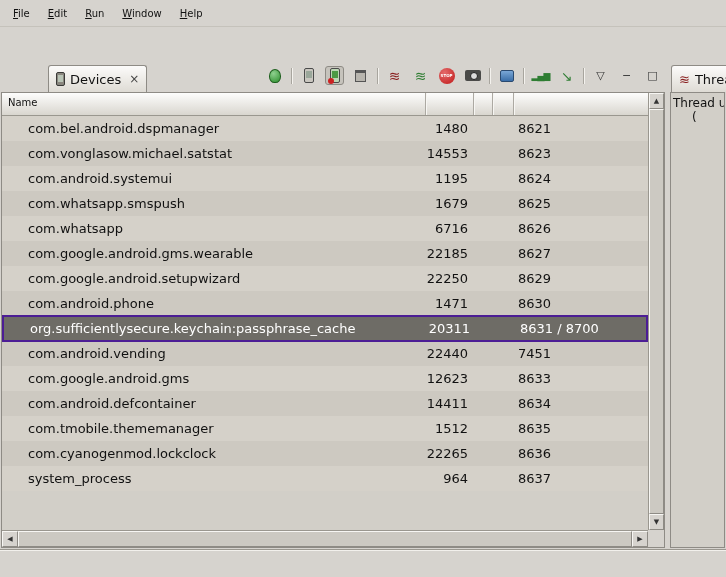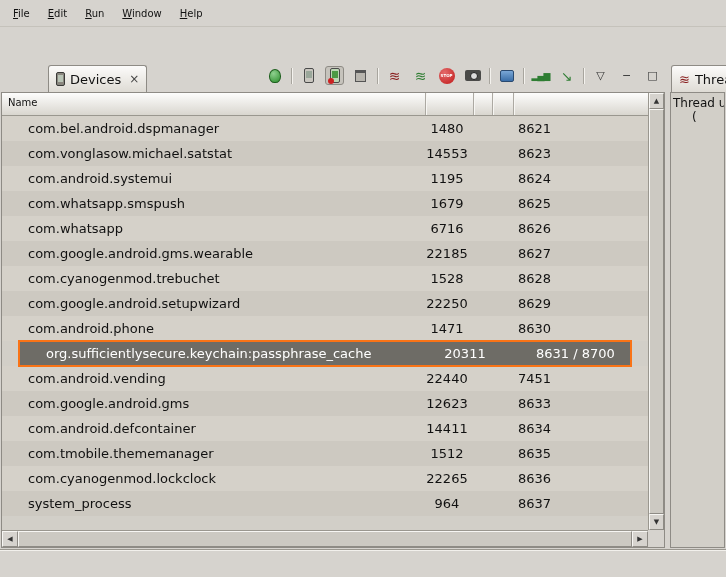--- a/index.html
+++ b/index.html
@@ -75,26 +75,26 @@
   .w-pid  { width: 48px; }
   .w-c1   { width: 19px; }
   .w-c2   { width: 21px; }
   .w-port { flex: 1; border-right: none; box-shadow: none; }
 
   .rows { position: absolute; left: 0; top: 23px; right: 16px; bottom: 17px; overflow: hidden; }
   .trow { display: flex; align-items: center; height: 25px; }
   .trow:nth-child(odd)  { background: #d5d1c9; }
   .trow:nth-child(even) { background: #cdc9c1; }
   .c-name { width: 424px; padding-left: 26px; white-space: nowrap; overflow: hidden; }
-  .c-pid  { width: 48px; text-align: center; padding-right: 6px; }
+  .c-pid  { width: 48px; text-align: right; padding-right: 6px; }
   .c-c1 { width: 19px; } .c-c2 { width: 21px; }
   .c-port { flex: 1; padding-left: 4px; white-space: nowrap; overflow: hidden; }
   .trow.selected {
     background: #6e6c66 !important; color: #fff;
-    border: 2px solid #f97316; height: 27px; margin: -1px 16px; position: relative; z-index: 2;
+    border: 2px solid #4c1d95; height: 27px; margin: -1px 0; position: relative; z-index: 2;
   }
 
   
   .vscroll { position: absolute; top: 0; right: 0; bottom: 17px; width: 16px; background: #d6d3ce; border-left: 1px solid #9a978f; }
   .sbtn { width: 100%; height: 16px; display: flex; align-items: center; justify-content: center; font-size: 7px; color: #333;
     background: #d6d3ce; border: 1px solid #f7f6f3; border-right-color: #8e8b85; border-bottom-color: #8e8b85; }
   .vthumb { position: absolute; left: 0; right: 0; top: 16px; bottom: 16px; background: #ccc9c2;
     border: 1px solid #f7f6f3; border-right-color: #8e8b85; border-bottom-color: #8e8b85; }
   .vscroll .down { position: absolute; bottom: 0; left: 0; }
 
@@ -221,27 +221,20 @@
         <span class="c-port">8626</span>
       </div>
       <div class="trow">
         <span class="c-name">com.google.android.gms.wearable</span>
         <span class="c-pid">22185</span>
         <span class="c-c1"></span>
           <span class="c-c2"></span>
         <span class="c-port">8627</span>
       </div>
       <div class="trow">
-        <span class="c-name">com.cyanogenmod.trebuchet</span>
-        <span class="c-pid">1528</span>
-        <span class="c-c1"></span>
-          <span class="c-c2"></span>
-        <span class="c-port">8628</span>
-      </div>
-      <div class="trow">
         <span class="c-name">com.google.android.setupwizard</span>
         <span class="c-pid">22250</span>
         <span class="c-c1"></span>
           <span class="c-c2"></span>
         <span class="c-port">8629</span>
       </div>
       <div class="trow">
         <span class="c-name">com.android.phone</span>
         <span class="c-pid">1471</span>
         <span class="c-c1"></span>

